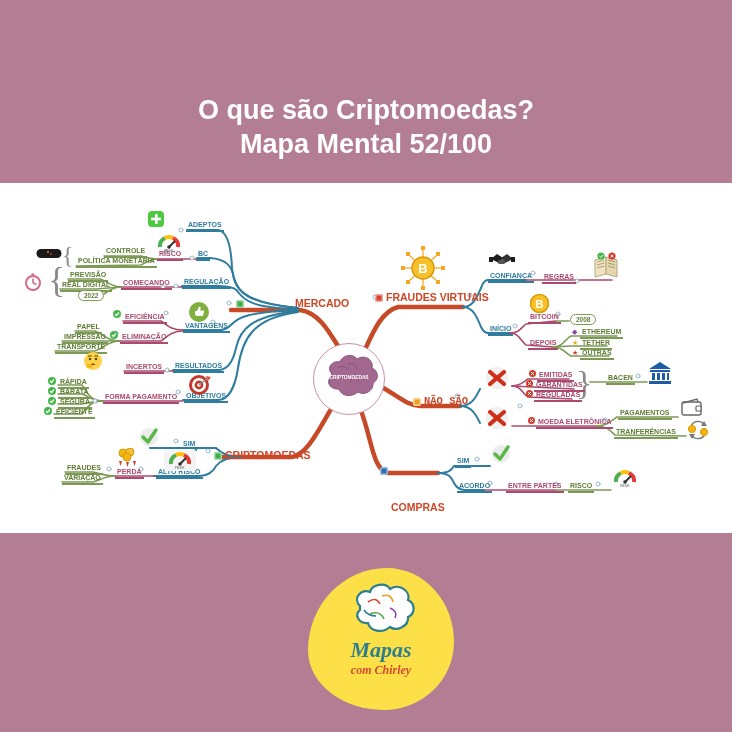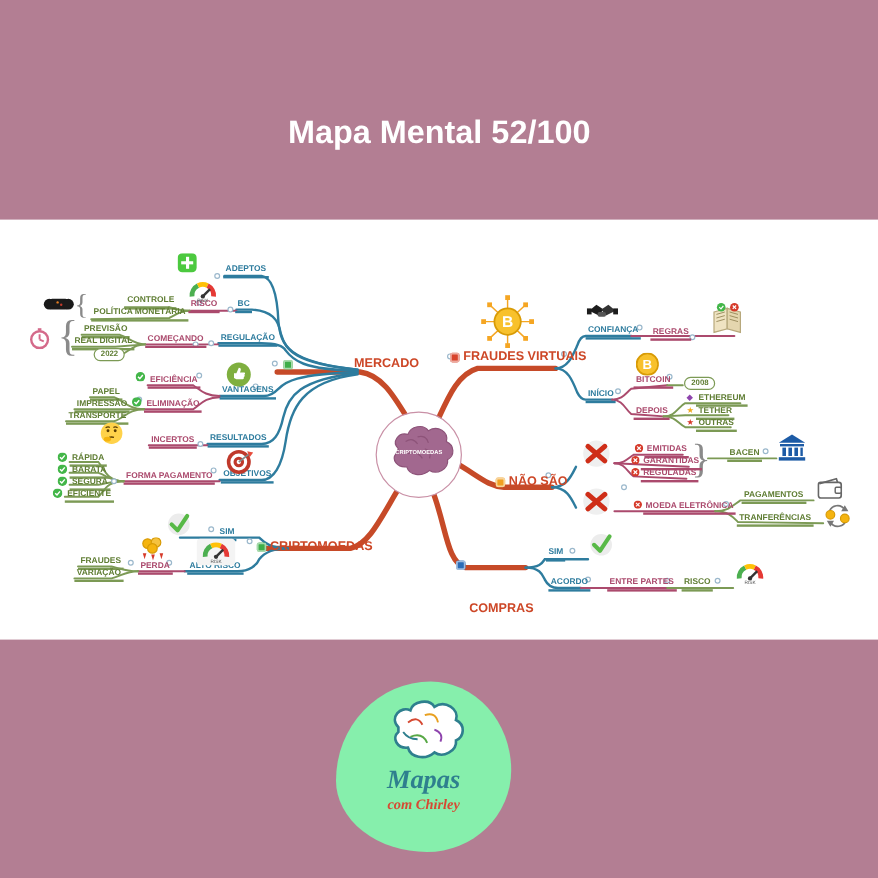--- a/index.html
+++ b/index.html
@@ -22,34 +22,35 @@
         border:1.2px solid #7c9a55;border-radius:8px;padding:1px 5px;z-index:5;background:#fff;}
   .ic{position:absolute;z-index:6;}
   .brace{position:absolute;color:#8a8a8a;font-family:"Liberation Serif",serif;
          font-weight:normal;z-index:4;line-height:1;}
   .mark{position:absolute;font-size:7px;line-height:1;z-index:6;}
   .center-node{position:absolute;left:313px;top:343px;width:70px;height:70px;background:#fff;
         border:1.5px solid #c990a6;border-radius:50%;z-index:7;}
   .center-node svg{position:absolute;left:4px;top:8px;}
   .center-label{position:absolute;left:0;top:31px;width:70px;text-align:center;color:#fff;
         font-size:4.8px;font-weight:bold;z-index:8;}
-  .blob{position:absolute;left:280px;top:568px;width:146px;height:142px;background:#86efac;
+  .blob{position:absolute;left:308px;top:568px;width:146px;height:142px;background:#fde047;
         border-radius:54% 46% 48% 52% / 58% 52% 48% 42%;z-index:3;}
   .blob .word{width:100%;text-align:center;font-family:"Liberation Serif",serif;
         font-style:italic;font-weight:bold;color:#2e7f8e;font-size:22px;line-height:.95;}
   .blob .sub{width:100%;text-align:center;font-family:"Liberation Serif",serif;
         font-style:italic;font-weight:bold;color:#d64a33;font-size:12px;margin-top:2px;}
   .gaugebox{position:absolute;background:#f4f4f4;border-radius:3px;z-index:6;}
 </style>
 </head>
 <body>
 
 <div class="stage">
 
   <div class="header">
+    <div>O que são Criptomoedas?</div>
     <div>Mapa Mental 52/100</div>
   </div>
 
   <div class="map-band"></div>
 
   <svg class="wires" viewBox="0 0 732 732">
     <g fill="none" stroke-linecap="round">
 
       <g stroke="#c64a28" stroke-width="4.5">
         <path d="M348,362 C332,338 322,313 300,310 L231,310"></path>
@@ -361,21 +362,21 @@
   <span class="lbl pink" style="left:528px;top:339px;">DEPOIS</span>
 
   <span class="mark" style="left:572px;top:328px;color:#8e44ad;">◆</span>
   <span class="lbl green" style="left:580px;top:328px;">ETHEREUM</span>
   <span class="mark" style="left:572px;top:339px;color:#f1a91e;">★</span>
   <span class="lbl green" style="left:580px;top:339px;">TETHER</span>
   <span class="mark" style="left:572px;top:349px;color:#d63a2a;">★</span>
   <span class="lbl green" style="left:580px;top:349px;">OUTRAS</span>
 
   <span class="badge" style="left:413px;top:398px;background:#f0a022;"></span>
-  <span class="main" style="left:424px;top:395px;">NÃO SÃO</span>
+  <span class="main" style="left:424px;top:395px;font-family:Liberation Mono, monospace;">NÃO SÃO</span>
 
   <svg class="ic" style="left:484px;top:366px;" width="26" height="24">
     <circle cx="13" cy="12" r="11" fill="#efefef"></circle>
     <line x1="6" y1="6" x2="20" y2="18" stroke="#cf2e18" stroke-width="4.2" stroke-linecap="round"></line>
     <line x1="20" y1="6" x2="6" y2="18" stroke="#cf2e18" stroke-width="4.2" stroke-linecap="round"></line>
   </svg>
   <svg class="ic" style="left:529px;top:370px;" width="7" height="7">
     <circle cx="3.5" cy="3.5" r="3.5" fill="#d63a2a"></circle>
       <line x1="2" y1="2" x2="5" y2="5" stroke="#fff"></line>
       <line x1="5" y1="2" x2="2" y2="5" stroke="#fff"></line>

